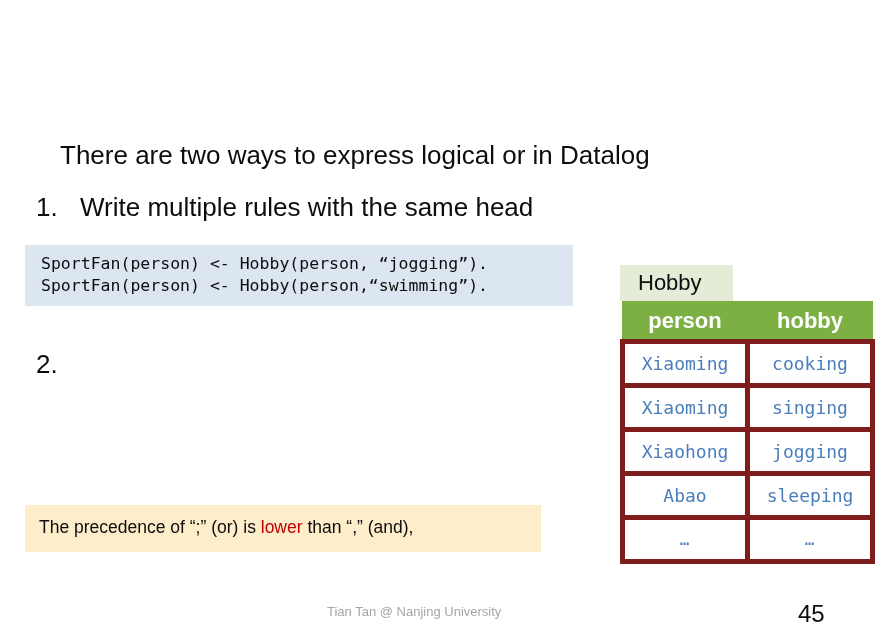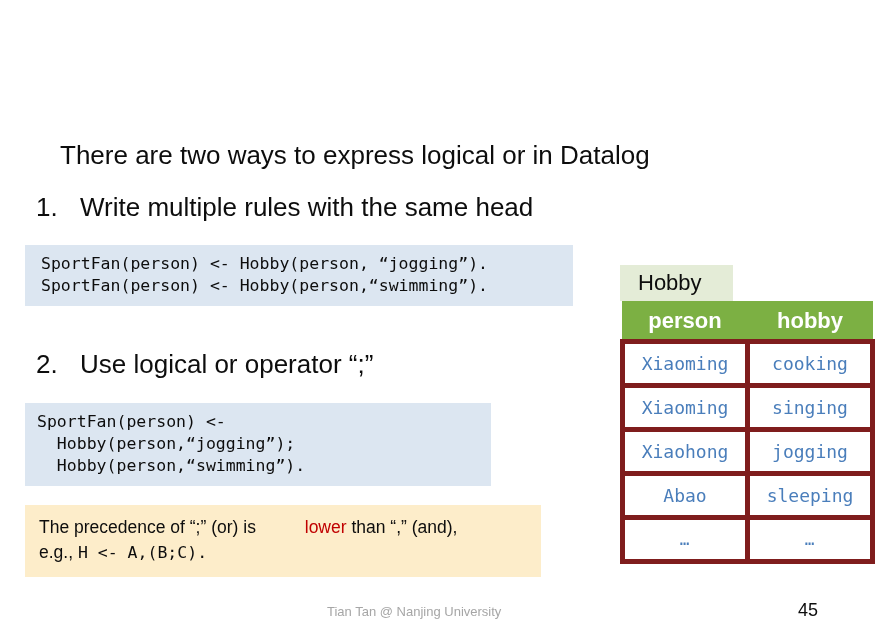--- a/index.html
+++ b/index.html
@@ -94,21 +94,21 @@
     padding: 10px 14px 12px 14px;
     font-size: 17.5px;
     line-height: 25px;
     color: #0d0d0d;
   }
   #note-box .note-line { white-space: nowrap; }
   #note-box .mono {
     font-family: "DejaVu Sans Mono", "Liberation Mono", monospace;
     font-size: 16.5px;
   }
-  .hl-red { color: #c00000; margin-left: 44px; }
+  .hl-red { color: #c00000; }
 
   
   #table-wrap {
     position: absolute;
     left: 620px;
     top: 265px;
     width: 250px;
   }
   #table-caption {
     background: #e4ecd7;
@@ -157,21 +157,21 @@
     left: 327px;
     top: 604px;
     font-size: 13px;
     color: #a6a6a6;
     white-space: nowrap;
   }
   #page-number {
     position: absolute;
     left: 798px;
     top: 600px;
-    font-size: 18px;
+    font-size: 24px;
     color: #0d0d0d;
     font-weight: 400;
   }
 </style>
 </head>
 <body>
 
 <div id="slide">
 
 
@@ -180,30 +180,25 @@
   <div class="numbered" id="item-1">
     <span class="num">1.</span>
     <span>Write multiple rules with the same head</span>
   </div>
 
   <div class="code-block" id="code-1">SportFan(person) &lt;- Hobby(person, “jogging”).
 SportFan(person) &lt;- Hobby(person,“swimming”).</div>
 
   <div class="numbered" id="item-2">
     <span class="num">2.</span>
-    <span>Use logical or operator “;”</span>
-  </div>
-
-  <div class="code-block" id="code-2">SportFan(person) &lt;-
-  Hobby(person,“jogging”);
-  Hobby(person,“swimming”).</div>
+  </div>
+
 
   <div id="note-box">
     <div class="note-line"><span>The precedence of “;” (or) is </span><span class="hl-red">lower</span><span> than “,” (and),</span></div>
-    <div class="note-line"><span>e.g., </span><span class="mono">H &lt;- A,(B;C).</span></div>
   </div>
 
   <div id="table-wrap">
     <div id="table-caption">Hobby</div>
     <table id="hobby-table">
       <colgroup>
           <col class="c-person">
           <col class="c-hobby">
         </colgroup>
       <thead>

